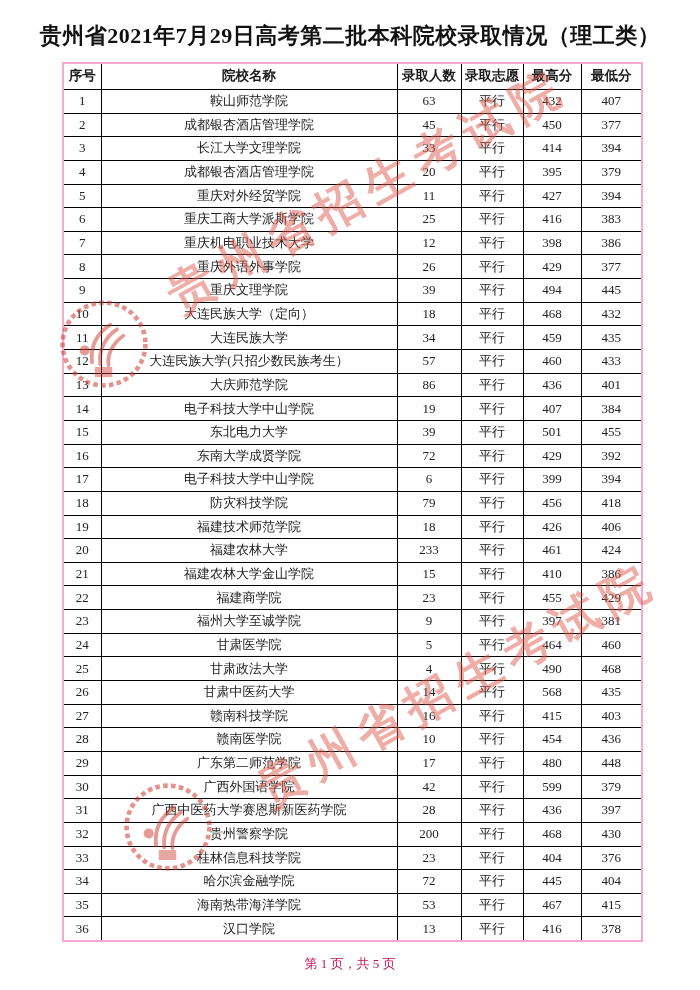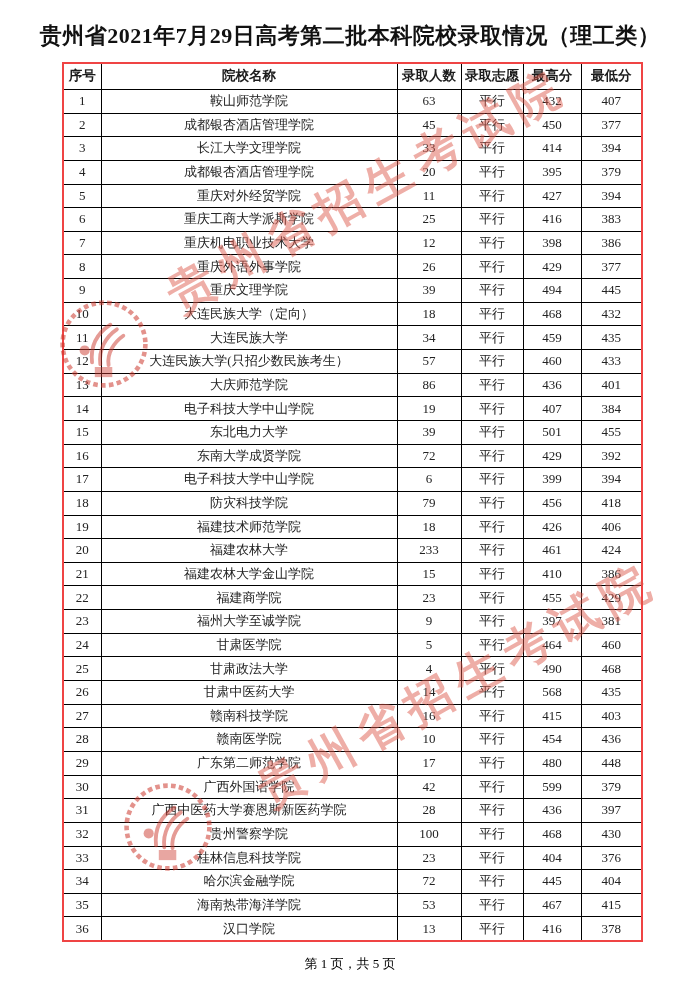--- a/index.html
+++ b/index.html
@@ -13,33 +13,33 @@
   }
   .page{position:absolute;inset:0;}
   .title{
     position:absolute;left:0;top:21px;width:100%;
     text-align:center;font-size:22px;font-weight:700;
     letter-spacing:0.5px;margin:0;color:#111;
   }
   table.doc-table{
     position:absolute;left:62px;top:62px;width:579px;
     border-collapse:collapse;table-layout:fixed;
-    border:2px solid #ef4444;
+    border:2px solid #f9a8d4;
   }
   .doc-table th,.doc-table td{
     border:1px solid #000;
     text-align:center;vertical-align:middle;
     padding:0 2px;overflow:hidden;white-space:nowrap;
     font-size:13px;line-height:1.1;
   }
   .doc-table thead th{height:25px;font-size:13.5px;font-weight:700;}
   .doc-table tbody td{height:22.65px;font-weight:400;color:#222;}
   .footer{
     position:absolute;left:0;top:955px;width:100%;
-    text-align:center;font-size:13px;color:#000000;
+    text-align:center;font-size:13px;color:#be185d;
   }
   .wm{
     position:absolute;white-space:nowrap;pointer-events:none;
     font-weight:700;font-size:47px;letter-spacing:9px;
     color:var(--wm-color);opacity:0.48;
     transform-origin:0 0;transform:rotate(-29deg);
     z-index:5;
   }
   .wm1{left:156px;top:272px;}
   .wm2{left:246px;top:766px;}
@@ -318,21 +318,21 @@
           <td>31</td>
           <td>广西中医药大学赛恩斯新医药学院</td>
           <td>28</td>
           <td>平行</td>
           <td>436</td>
           <td>397</td>
         </tr>
         <tr>
           <td>32</td>
           <td>贵州警察学院</td>
-          <td>100</td>
+          <td>200</td>
           <td>平行</td>
           <td>468</td>
           <td>430</td>
         </tr>
         <tr>
           <td>33</td>
           <td>桂林信息科技学院</td>
           <td>23</td>
           <td>平行</td>
           <td>404</td>

